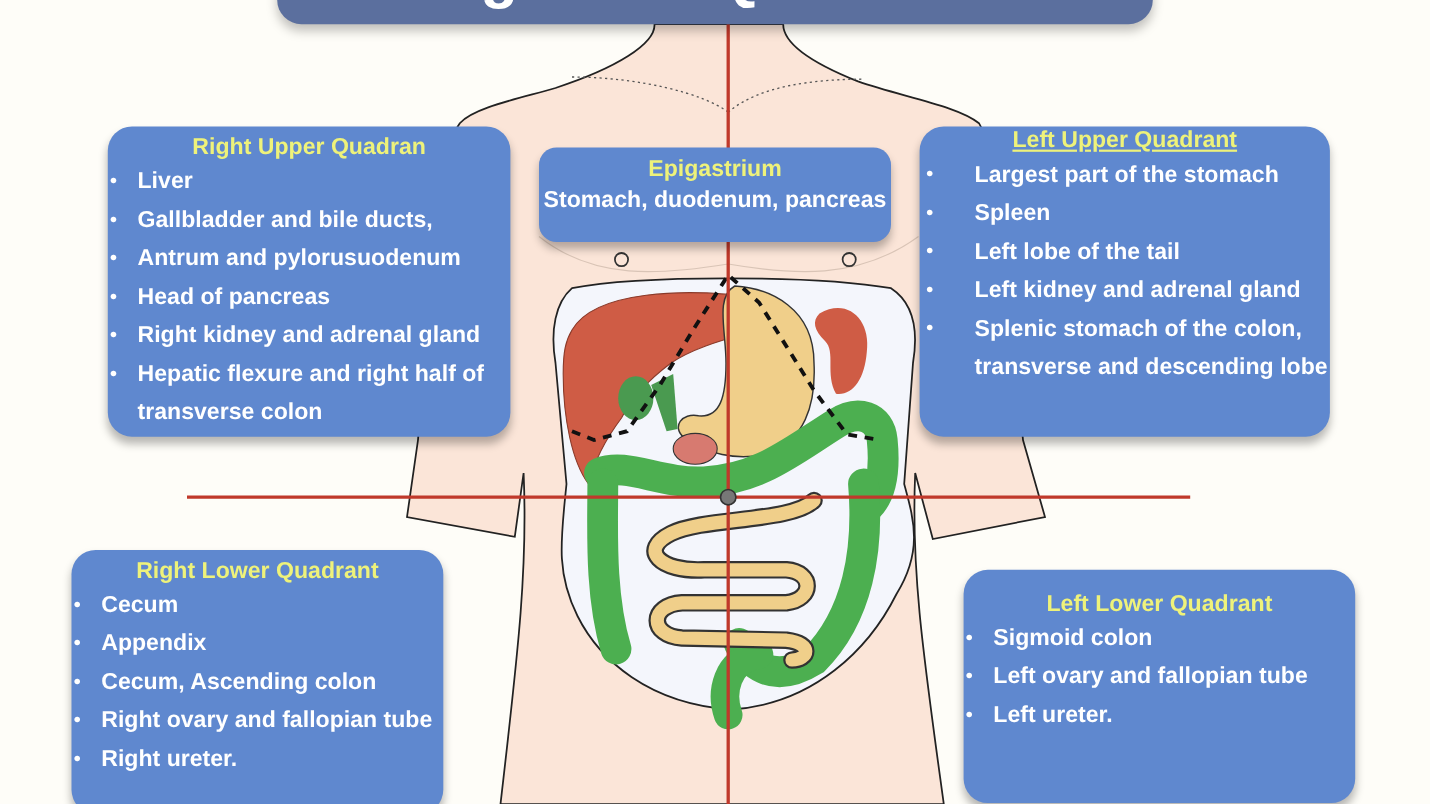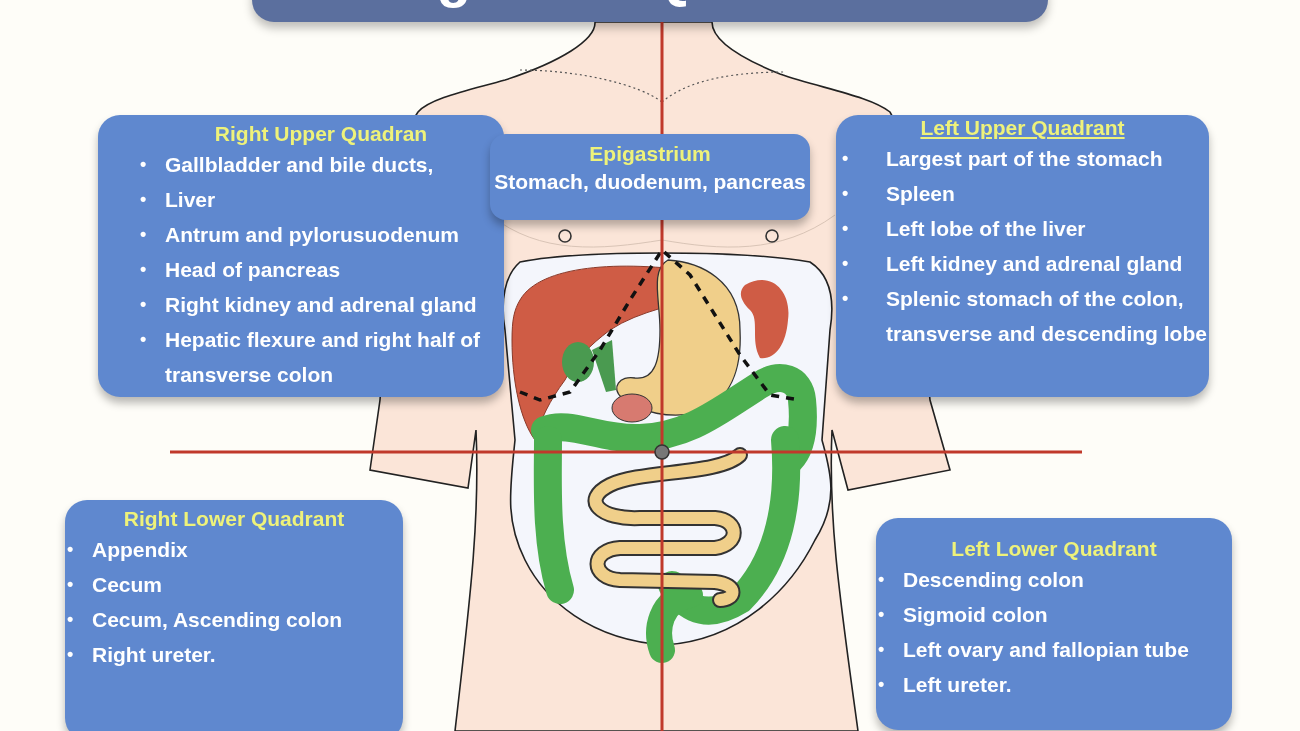--- a/index.html
+++ b/index.html
@@ -21,21 +21,21 @@
     position: absolute; background: #5f88cf; border-radius: 22px;
     box-shadow: 0 6px 8px rgba(0,0,0,0.28);
     color: #ffffff; font-weight: bold;
   }
   .box .hd { color: #eef27a; text-align: center; font-size: 21px; }
   .box ul { list-style: none; margin: 0; padding: 0; }
   .box li { font-size: 21px; line-height: 35px; position: relative; padding-left: 27px; white-space: nowrap; }
   .box li::before { content: "\2022"; position: absolute; left: 2px; top: 0; font-size: 18px; }
   .box li.cont { padding-left: 27px; }
   .box li.cont::before { content: ""; }
-  #ruq { left: 98px; top: 115px; width: 366px; height: 282px; padding-left: 40px; }
+  #ruq { left: 98px; top: 115px; width: 366px; height: 282px; }
   #ruq .hd { margin-top: 6px; line-height: 26px; }
   #ruq ul { margin-left: 0; }
   #luq { left: 836px; top: 115px; width: 373px; height: 282px; }
   #luq .hd { margin-top: 0; line-height: 26px; text-decoration: underline; }
   #luq li { padding-left: 50px; }
   #luq li::before { left: 6px; }
   #epi { left: 490px; top: 134px; width: 320px; height: 86px; border-radius: 16px; text-align: center; }
   #epi .hd { margin-top: 7px; line-height: 26px; font-size: 21px; }
   #epi .sub { font-size: 21px; line-height: 30px; }
   #rlq { left: 65px; top: 500px; width: 338px; height: 240px; }
@@ -87,58 +87,58 @@
   <line x1="662" y1="22" x2="662" y2="731" stroke="#c0392b" stroke-width="3"></line>
   <line x1="170" y1="452" x2="1082" y2="452" stroke="#c0392b" stroke-width="3"></line>
   <circle cx="662" cy="452" r="7" fill="#777" stroke="#333" stroke-width="1.5"></circle>
 </svg>
 
 <div class="title-bar"><span>Organs in Quadrants</span></div>
 
 <div class="box" id="ruq">
   <div class="hd">Right Upper Quadran</div>
   <ul>
+    <li>Liver</li>
     <li>Gallbladder and bile ducts,</li>
-    <li>Liver</li>
     <li>Antrum and pylorusuodenum</li>
     <li>Head of pancreas</li>
     <li>Right kidney and adrenal gland</li>
     <li>Hepatic flexure and right half of</li>
     <li class="cont">transverse colon</li>
   </ul>
 </div>
 
 <div class="box" id="epi">
   <div class="hd">Epigastrium</div>
   <div class="sub">Stomach, duodenum, pancreas</div>
 </div>
 
 <div class="box" id="luq">
   <div class="hd">Left Upper Quadrant</div>
   <ul>
     <li>Largest part of the stomach</li>
     <li>Spleen</li>
-    <li>Left lobe of the liver</li>
+    <li>Left lobe of the tail</li>
     <li>Left kidney and adrenal gland</li>
     <li>Splenic stomach of the colon,</li>
     <li class="cont">transverse and descending lobe</li>
   </ul>
 </div>
 
 <div class="box" id="rlq">
   <div class="hd">Right Lower Quadrant</div>
   <ul>
+    <li>Cecum</li>
     <li>Appendix</li>
-    <li>Cecum</li>
     <li>Cecum, Ascending colon</li>
+    <li>Right ovary and fallopian tube</li>
     <li>Right ureter.</li>
   </ul>
 </div>
 
 <div class="box" id="llq">
   <div class="hd">Left Lower Quadrant</div>
   <ul>
-    <li>Descending colon</li>
     <li>Sigmoid colon</li>
     <li>Left ovary and fallopian tube</li>
     <li>Left ureter.</li>
   </ul>
 </div>
 
 </body></html>

